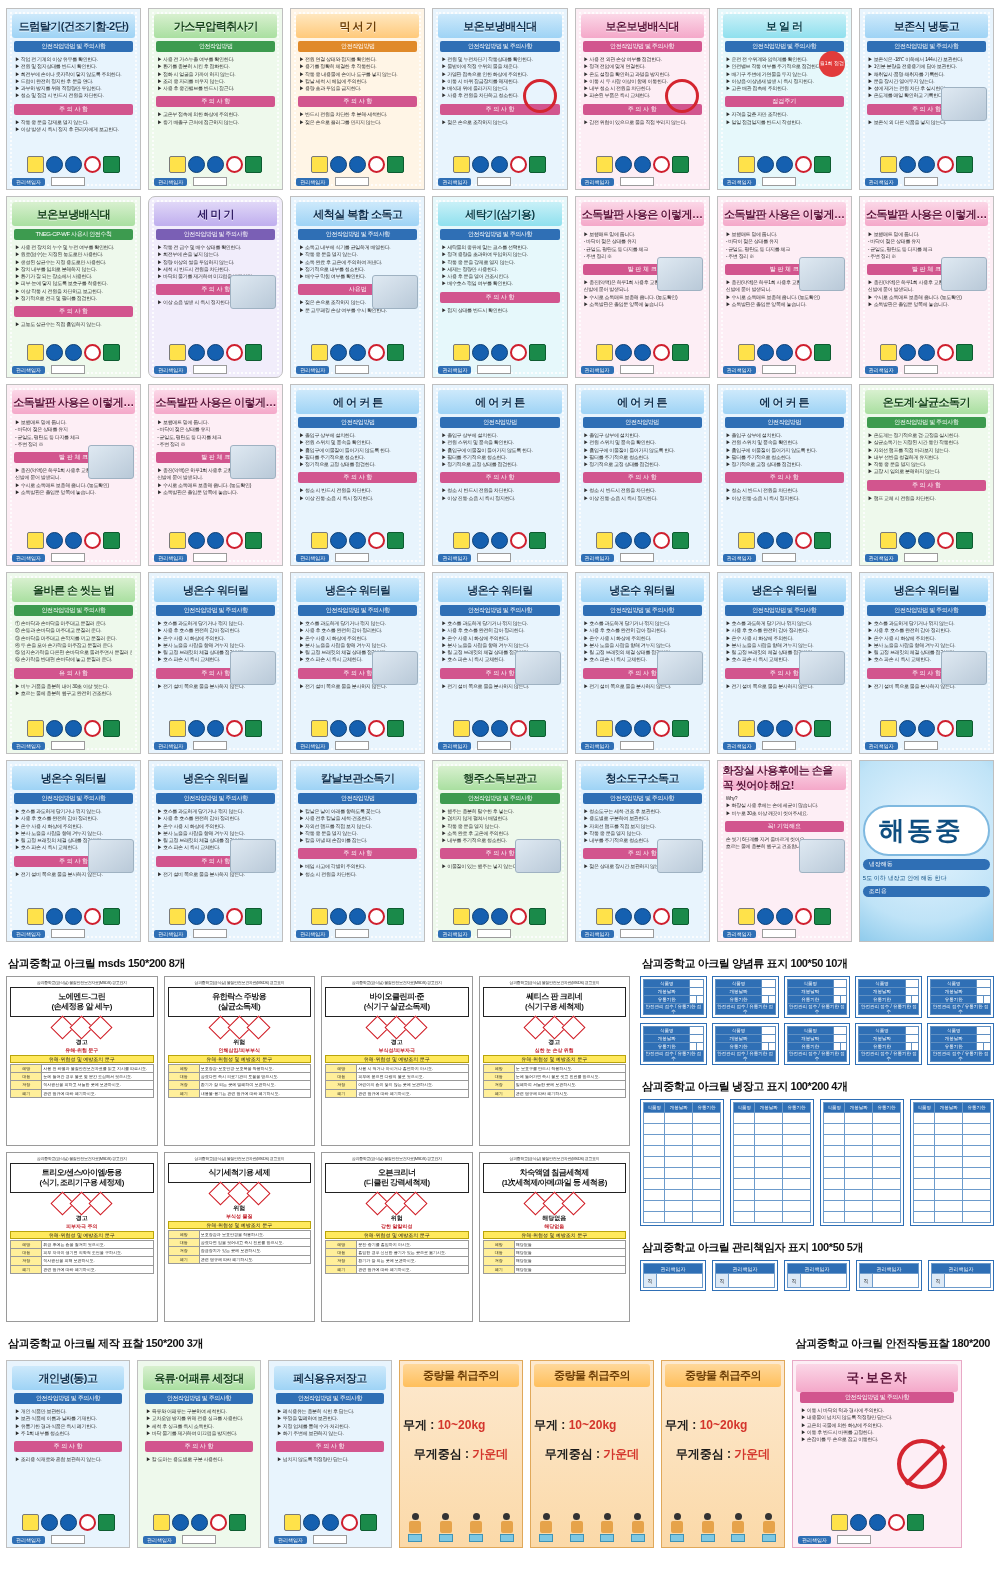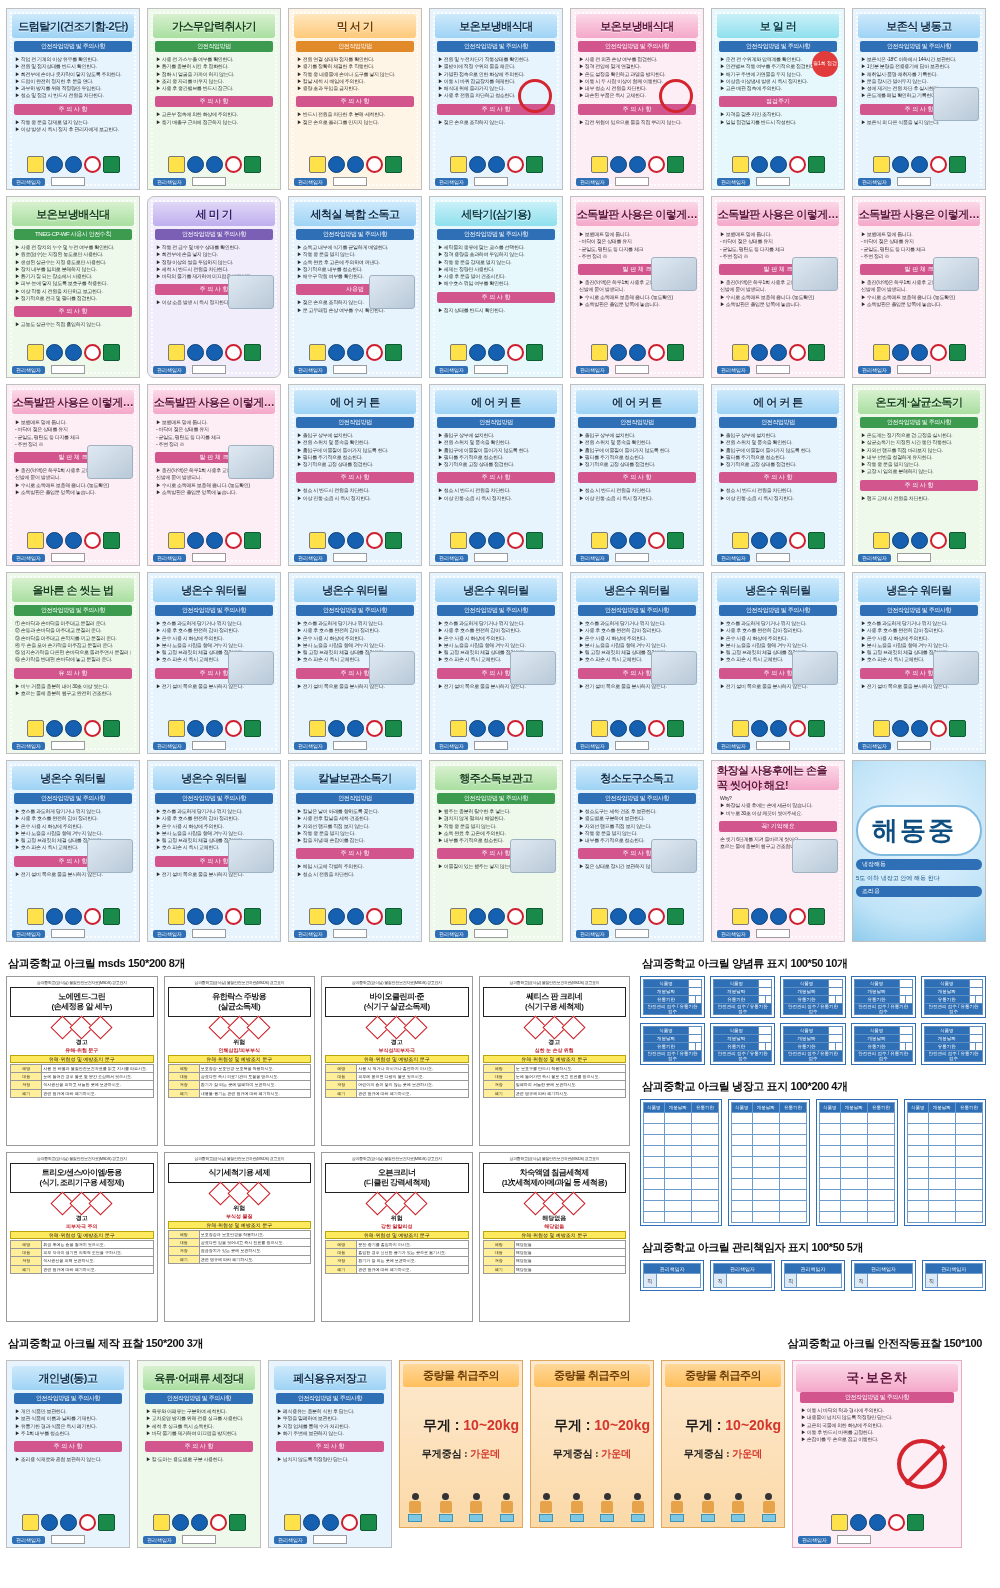--- a/index.html
+++ b/index.html
@@ -2,21 +2,21 @@
 <html><head>
 <meta charset="utf-8">
 <style>
   * { box-sizing: border-box; margin: 0; padding: 0; }
   body {
     width: 1000px;
     background: #ffffff;
     font-family: "Liberation Sans", sans-serif;
     color: #1a1a1a;
   }
-  .sheet { width: 1000px; padding: 8px 14px 10px 6px; }
+  .sheet { width: 1000px; padding: 8px 6px 10px 6px; }
 
   
   .poster-grid {
     display: grid;
     grid-template-columns: repeat(7, 1fr);
     gap: 6px 7px;
   }
   .poster {
     position: relative;
     height: 182px;
@@ -227,33 +227,33 @@
   .mgr-card { flex:1; border:1px solid #2f6fb5; background:#fff; padding:2px; }
   .mgr-card table { width:100%; border-collapse:collapse; font-size:5px;}
   .mgr-card td { border:1px solid #6d9bcb; height:14px;}
   .mgr-card td.h { background:#2f6fb5; color:#fff; text-align:center; height:10px; font-size:5px;}
   .mgr-card td.k { background:#dce9f6; text-align:center; width:22%;}
 
   
   .bottom-strip { display:flex; gap:7px; margin-top:4px; }
   .bp { width:124px; height:188px; border:1px solid #bfbfbf; position:relative; padding:3px; overflow:hidden;}
   .heavy {
-    width:124px; height:168px;
+    width:124px; height:188px;
     background:linear-gradient(#fde9cf,#fbd9a8);
     border:1px solid #e0a85a;
     position:relative; padding:3px; overflow:hidden;
   }
   .heavy .h-title {
     background:linear-gradient(#ffd89a,#ffbf5c);
     text-align:center; font-size:11px; font-weight:bold; color:#6b3d06;
     padding:4px 0; border-radius:3px; letter-spacing:-0.5px;
   }
-  .heavy .h-l1 { text-align:right; font-size:14px; font-weight:bold; margin-top:30px;}
+  .heavy .h-l1 { text-align:left; font-size:12px; font-weight:bold; margin-top:30px;}
   .heavy .h-l1 b { color:#d4352c; }
-  .heavy .h-l2 { text-align:center; font-size:10px; font-weight:bold; margin-top:12px;font-family:Liberation Serif, serif;}
+  .heavy .h-l2 { text-align:center; font-size:12px; font-weight:bold; margin-top:12px;}
   .heavy .h-l2 b { color:#d4352c; }
   .heavy .figs { position:absolute; bottom:4px; left:0; right:0; display:flex; justify-content:space-around;}
   .fig { width:20px; height:30px; position:relative; }
   .fig .head { width:7px;height:7px;border-radius:50%;background:#333;margin:0 auto;}
   .fig .body { width:12px;height:12px;background:#e6a34a;margin:1px auto 0;border-radius:2px;}
   .fig .box  { width:14px;height:8px;background:#7ec8e3;border:1px solid #3f93b5;margin:1px auto 0;}
 
   .final-poster {
     width:170px; height:188px;
     background:#fdeef5;
@@ -2001,21 +2001,21 @@
                 </tr>
               </tbody>
             </table>
           </div>
         </div>
     </div>
   </div>
 
   <div style="display:flex;justify-content:space-between;align-items:flex-end;">
     <div class="sec-head">삼괴중학교 아크릴 제작 표찰 150*200 3개</div>
-    <div class="sec-head right">삼괴중학교 아크릴 안전작동표찰 150*100</div>
+    <div class="sec-head right">삼괴중학교 아크릴 안전작동표찰 180*200</div>
   </div>
   <div class="bottom-strip" id="bottom-strip">
       <div class="bp t-blue">
         <div class="frame"></div>
         <div class="p-title">개인냉(동)고</div>
         <div class="p-sub">안전작업방법 및 주의사항</div>
         <div class="p-body">
           <div>▶ 개인 식품만 보관한다.</div>
           <div>▶ 보관 식품에 이름과 날짜를 기재한다.</div>
           <div>▶ 유통기한 경과 식품은 즉시 폐기한다.</div>

